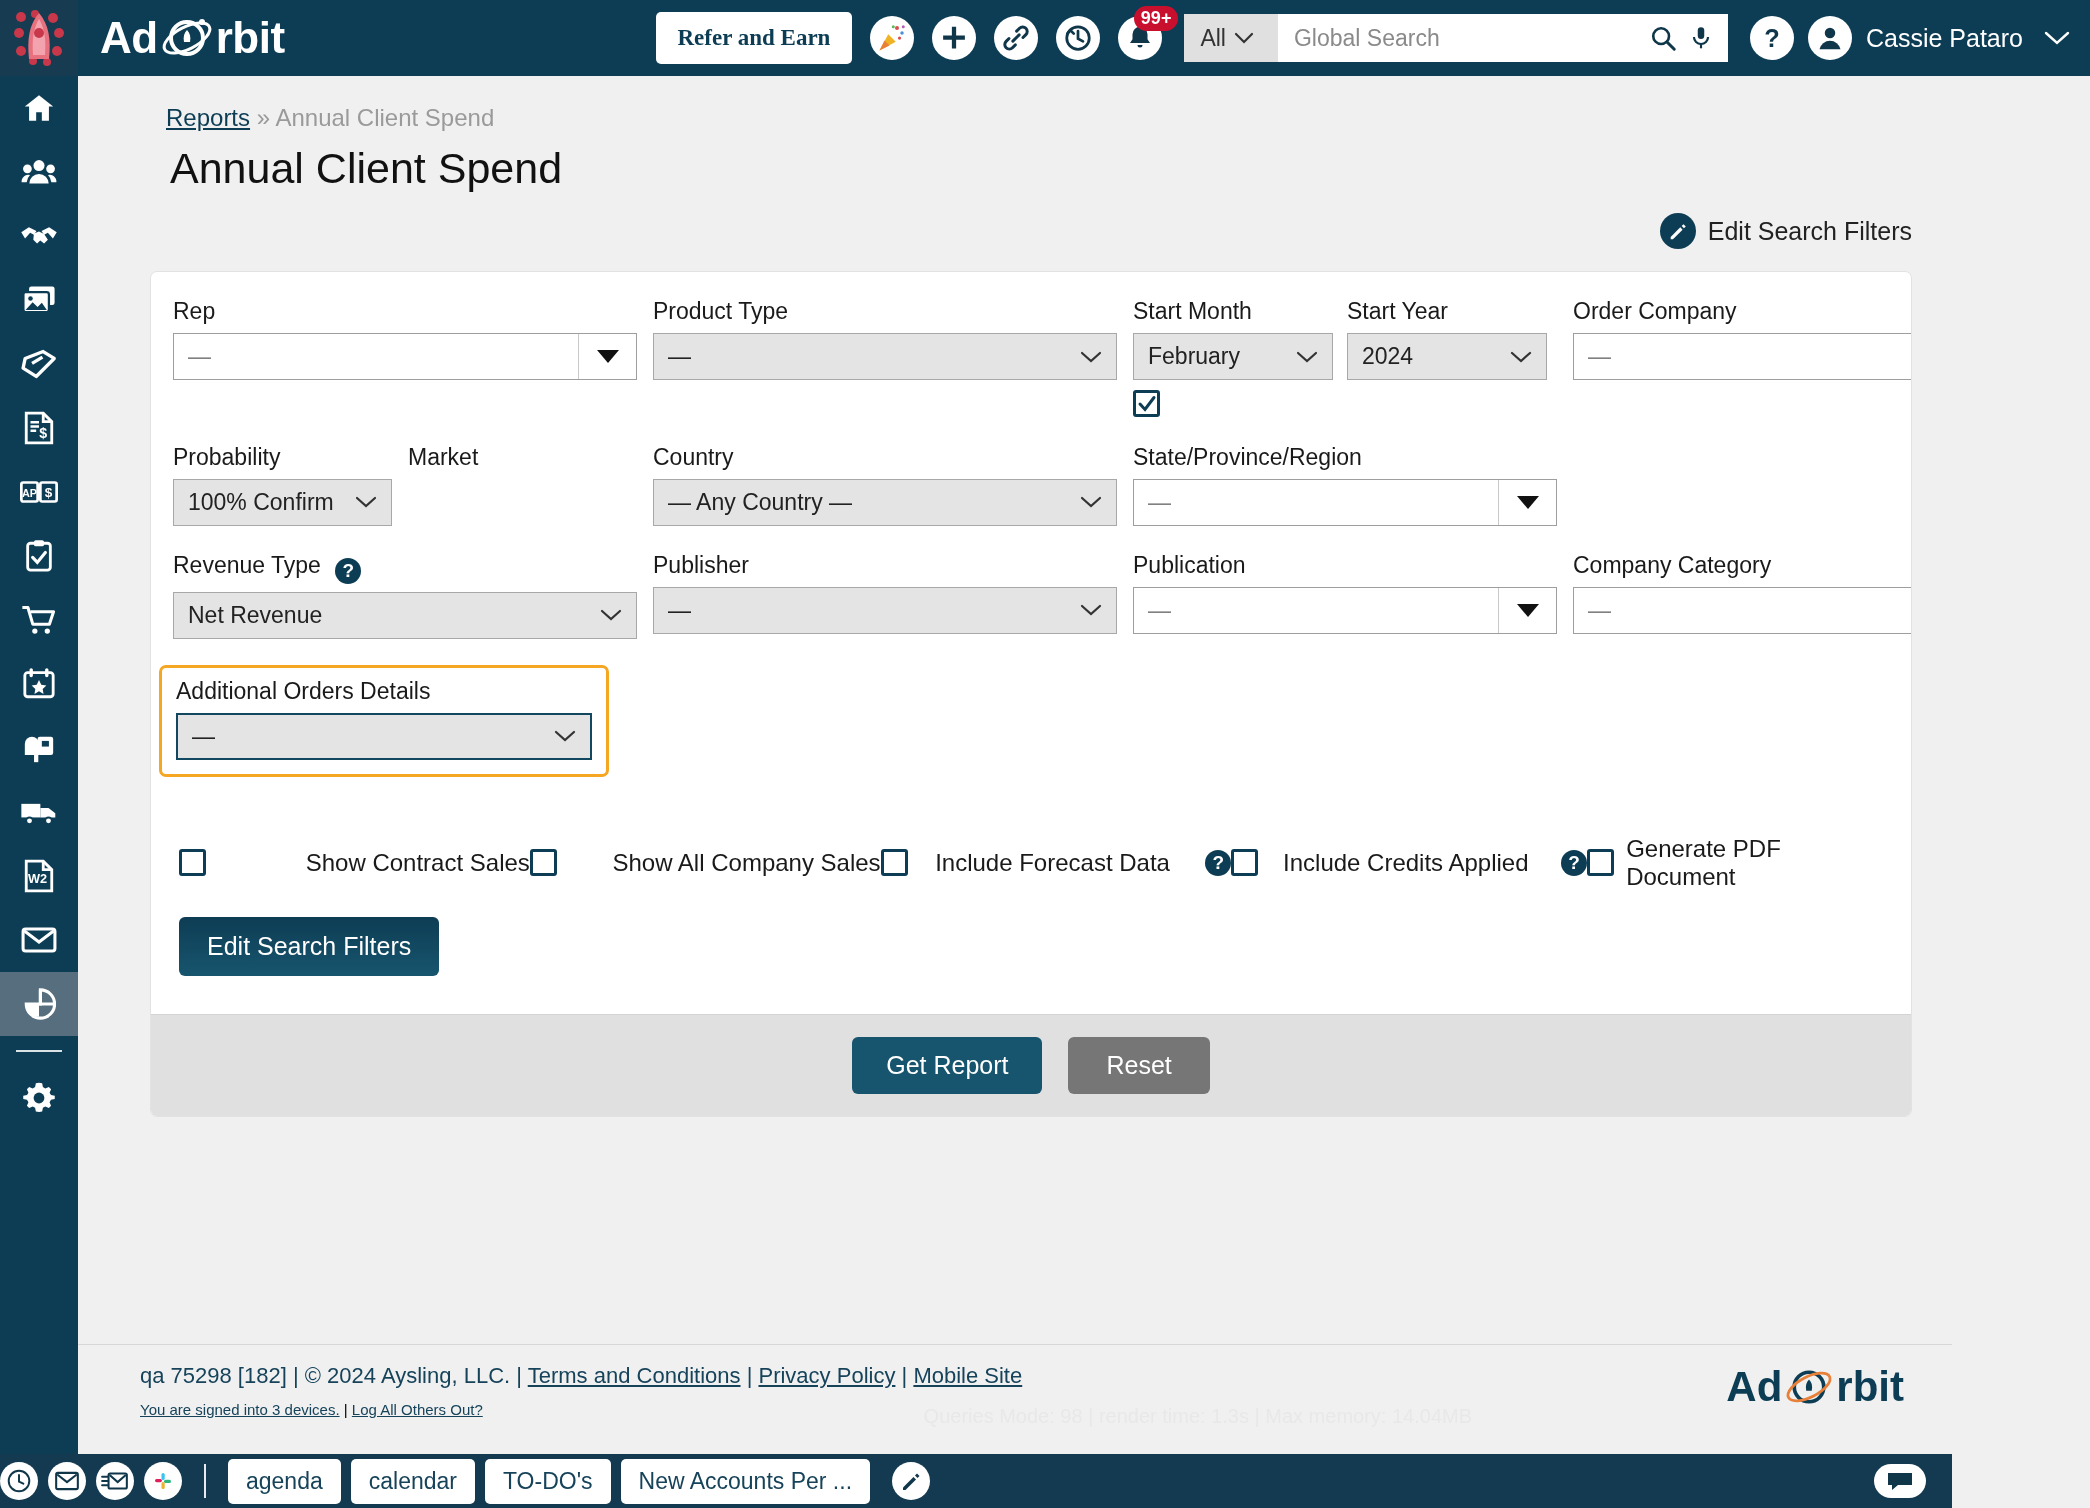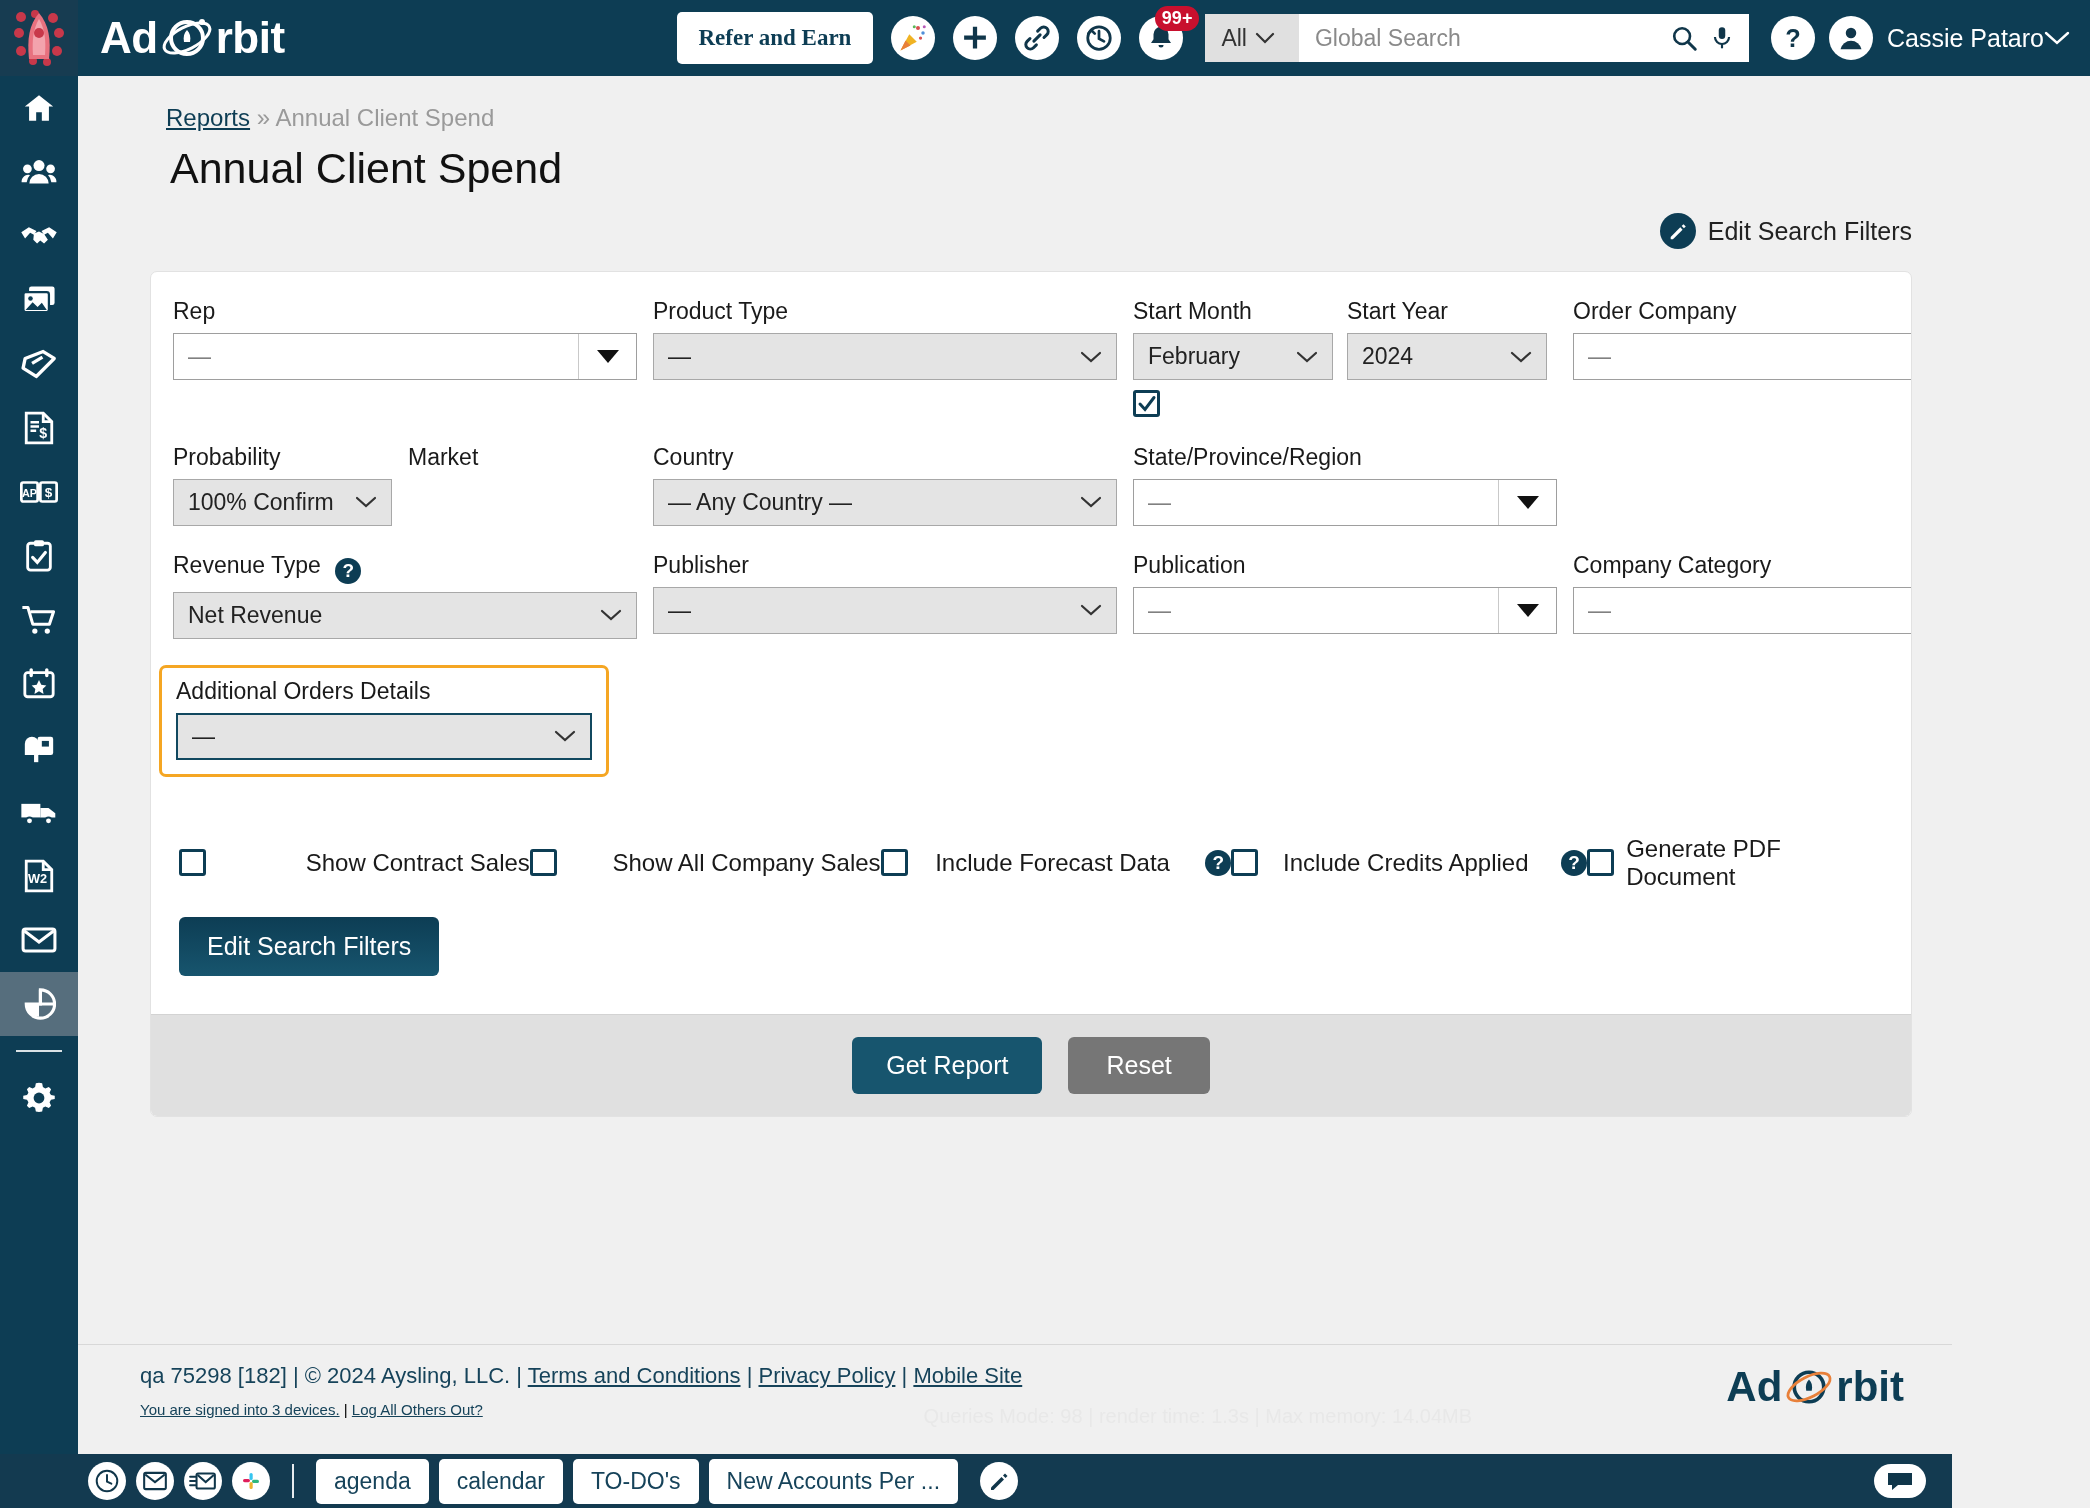--- a/index.html
+++ b/index.html
@@ -51,21 +51,21 @@
   }
   .search-field{
     background:#fff; height:48px; width:450px; display:flex; align-items:center;
     padding:0 14px;
   }
   .search-field input{
     border:none; outline:none; font-size:23px; flex:1; color:#444;
     font-family:"Liberation Sans", sans-serif; background:transparent;
   }
   .search-field input::placeholder{ color:#8a8a8a; }
-  .user-name{ color:#fff; font-size:25px; margin-left:14px; display:flex; align-items:center; gap:0; cursor:pointer; }
+  .user-name{ color:#fff; font-size:25px; margin-left:14px; display:flex; align-items:center; gap:21px; cursor:pointer; }
 
   
   .sidebar{
     position:absolute; left:0; top:76px; width:78px; bottom:0;
     background:#0d3d54; z-index:20;
   }
   .side-item{
     height:64px; display:flex; align-items:center; justify-content:center; cursor:pointer;
   }
   .side-item.active{ background:#566e7d; }
@@ -161,21 +161,21 @@
   .footer-line2 a{ color:#16435a; }
   .queries{ position:absolute; right:480px; top:60px; font-size:20px; color:#e8e8e8; }
   .footer-logo{
     position:absolute; right:48px; top:18px; display:flex; align-items:center;
     color:#0d3d54; font-size:42px; font-weight:bold;
   }
 
   
   .taskbar{
     position:absolute; left:0; right:0; bottom:0; height:54px; background:#133a50;
-    display:flex; align-items:center; padding-left:88px; gap:10px; z-index:25;
+    display:flex; align-items:center; gap:10px; z-index:25;
   }
   .task-ico{ width:38px;height:38px;border-radius:50%;background:#fff;display:flex;align-items:center;justify-content:center;cursor:pointer;flex:none; }
   .task-div{ width:2px; height:34px; background:#fff; margin:0 12px; opacity:.9; }
   .task-chip{
     background:#fff; color:#16435a; font-size:23px; border-radius:5px; padding:9px 18px;
     cursor:pointer; white-space:nowrap;
   }
   .task-right{ margin-left:auto; margin-right:26px; }
   .chat-pill{ width:52px;height:34px;border-radius:18px;background:#fff;display:flex;align-items:center;justify-content:center;cursor:pointer; }
 </style>

